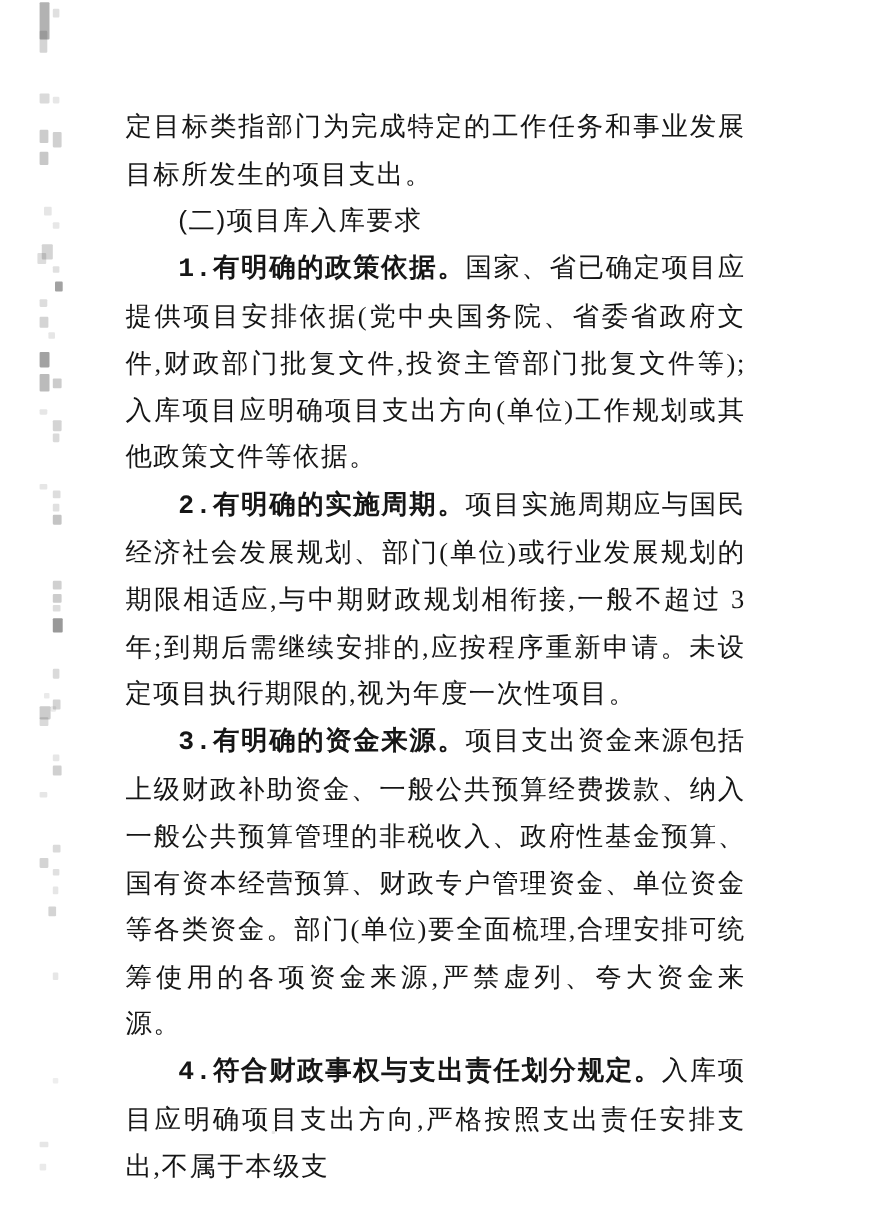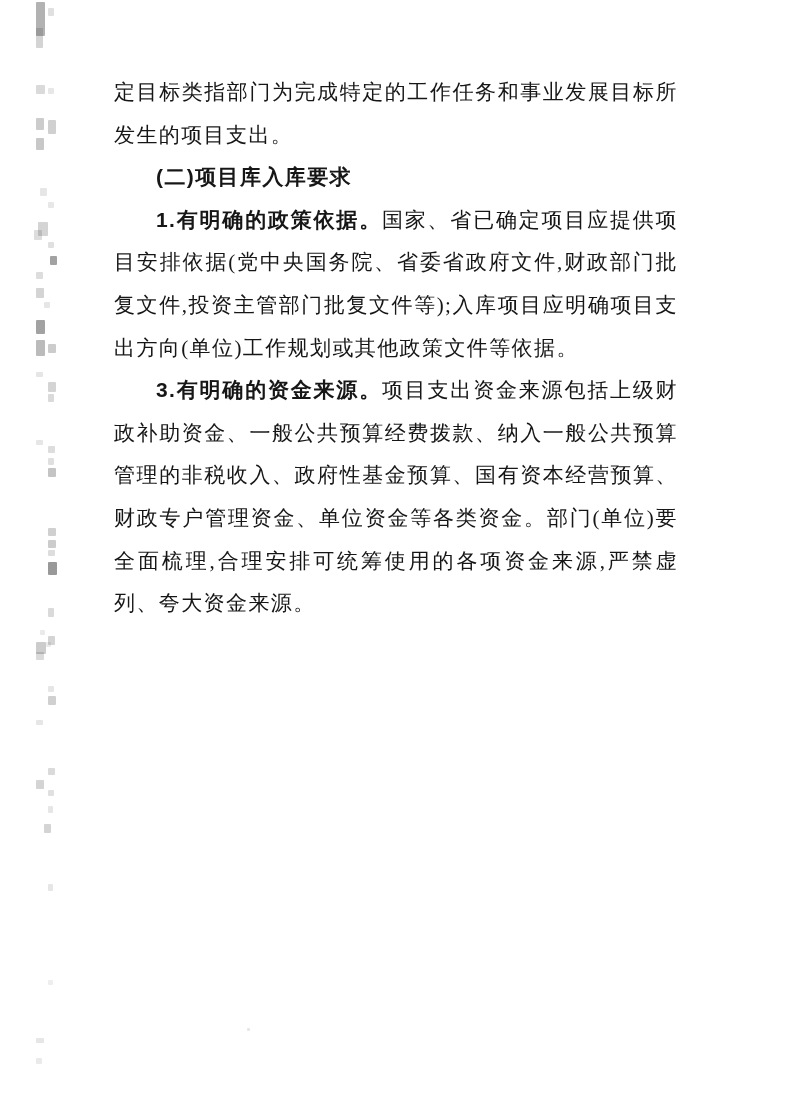--- a/index.html
+++ b/index.html
@@ -11,44 +11,44 @@
     position: relative;
     width: 792px;
     height: 1115px;
     background: #ffffff;
     overflow: hidden;
     font-family: "Liberation Serif", "DejaVu Serif", serif;
   }
   .content {
     position: absolute;
     left: 114px;
-    top: 71px;
+    top: 95px;
     width: 564px;
     color: #161616;
-    font-size: 21px;
+    font-size: 24px;
     line-height: 42.6px;
     letter-spacing: 1.4px;
     text-align: justify;
     text-justify: inter-character;
   }
   .content p {
     margin: 0;
     padding: 0;
     text-indent: 2em;
   }
   .content p.no-indent {
     text-indent: 0;
   }
   .heading-para {
-    font-weight: 700;
+    font-weight: 400;
     font-family: "Liberation Sans", "DejaVu Sans", sans-serif;
   }
   .lead {
     font-weight: 700;
-    font-family: Liberation Sans, sans-serif;
+    font-family: Liberation Mono, monospace;
   }
   .scan-artifact {
     position: absolute;
     pointer-events: none;
   }
 </style>
 </head>
 <body>
 
 <div class="page">
@@ -108,18 +108,20 @@
 
   <div class="content">
 
     <p class="no-indent"><span>定目标类指部门为完成特定的工作任务和事业发展目标所发生的项目支出。</span></p>
 
     <p class="heading-para"><span>(二)项目库入库要求</span></p>
 
 
     <p><span class="lead">1.有明确的政策依据。</span><span>国家、省已确定项目应提供项目安排依据(党中央国务院、省委省政府文件,财政部门批复文件,投资主管部门批复文件等);入库项目应明确项目支出方向(单位)工作规划或其他政策文件等依据。</span></p>
 
+    <p><span class="lead">2.有明确的实施周期。</span><span>项目实施周期应与国民经济社会发展规划、部门(单位)或行业发展规划的期限相适应,与中期财政规划相衔接,一般不超过 3 年;到期后需继续安排的,应按程序重新申请。未设定项目执行期限的,视为年度一次性项目。</span></p>
 
     <p><span class="lead">3.有明确的资金来源。</span><span>项目支出资金来源包括上级财政补助资金、一般公共预算经费拨款、纳入一般公共预算管理的非税收入、政府性基金预算、国有资本经营预算、财政专户管理资金、单位资金等各类资金。部门(单位)要全面梳理,合理安排可统筹使用的各项资金来源,严禁虚列、夸大资金来源。</span></p>
 
+    <p><span class="lead">4.符合财政事权与支出责任划分规定。</span><span>入库项目应明确项目支出方向,严格按照支出责任安排支出,不属于本级支</span></p>
 
   </div>
 </div>
 
 </body></html>

